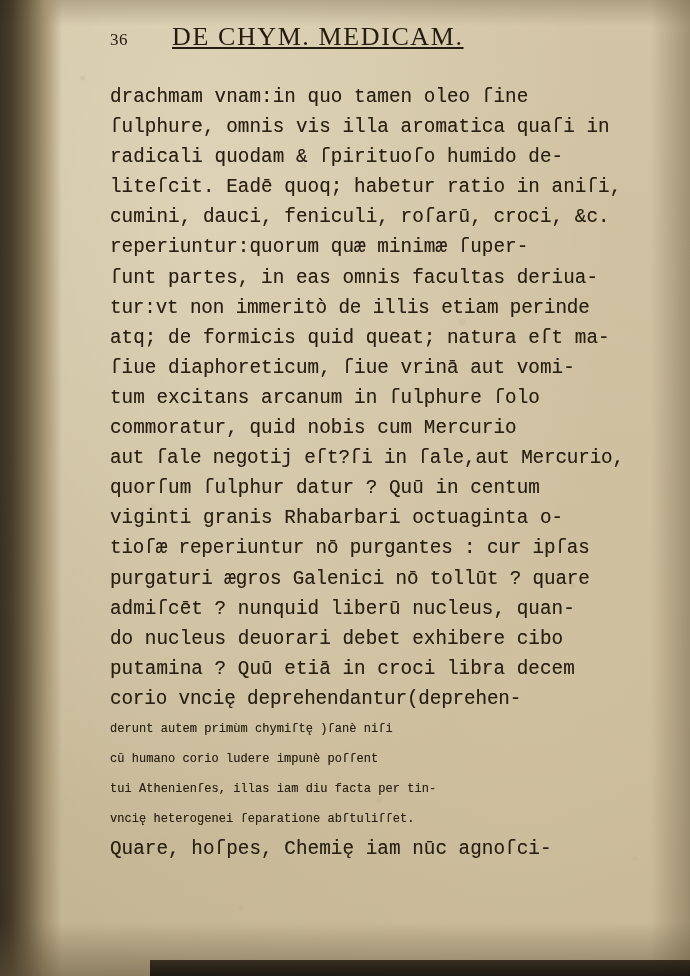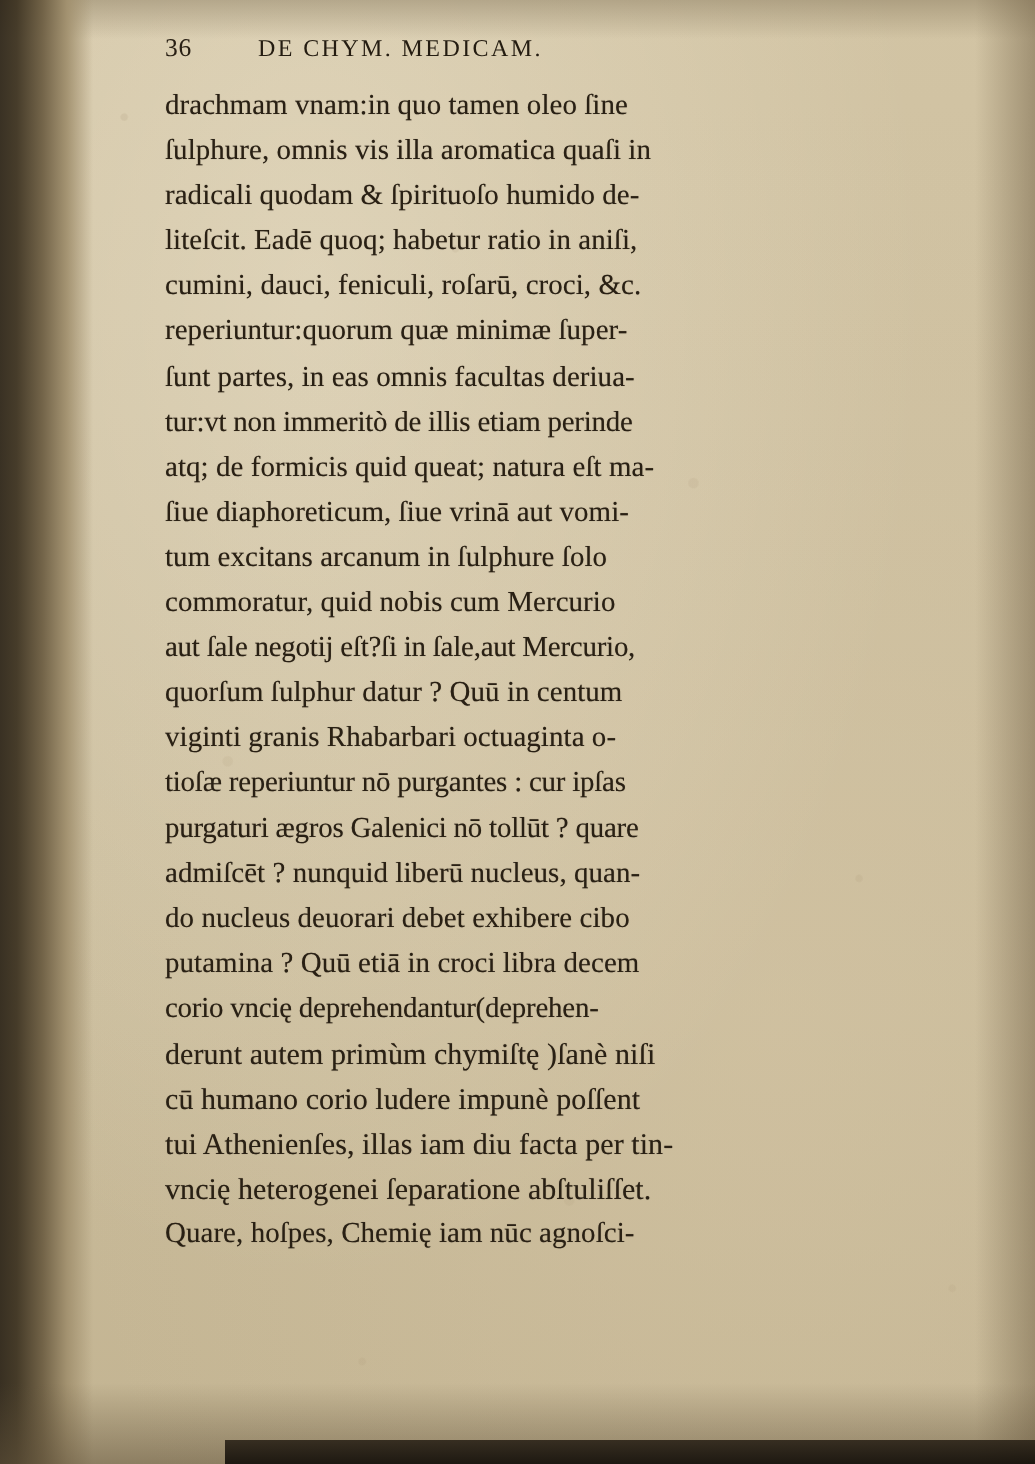--- a/index.html
+++ b/index.html
@@ -95,52 +95,54 @@
     top: 22px;
     width: 468px;
   }
 
   .running-head {
     display: flex;
     align-items: baseline;
     gap: 22px;
     color: #241c12;
     font-size: 19px;
-    margin-bottom: 14px;
+    margin-bottom: 30px;
     padding-left: 62px;
   }
   .folio {
     font-size: 17px;
     letter-spacing: 0.5px;
     color: #2a2116;
     margin-left: -62px;
     width: 40px;
     text-align: left;
   }
   .head-title {
     font-variant: small-caps;
     letter-spacing: 1.6px;
-    font-size: 16px;
+    font-size: 26px;
     white-space: nowrap;
     color: #261e13;
+    text-decoration: underline;
   }
 
   .body-lines {
     margin-top: 4px;
+    font-family: Liberation Mono, monospace;
   }
   .line {
     color: #2b2216;
     font-size: 19.3px;
     line-height: 30.1px;
     white-space: nowrap;
     letter-spacing: 0.05px;
     text-shadow: 0 0 0.6px rgba(43,34,22,0.45);
   }
   .line.tight { letter-spacing: -0.15px; }
-  .line.small { font-size: 20px; }
+  .line.small { font-size: 12px; }
 
   
   .textblock { filter: saturate(1.02) contrast(1.02); }
 </style>
 </head>
 <body>
 
 <div class="page">
 
   <div class="grain"></div>

